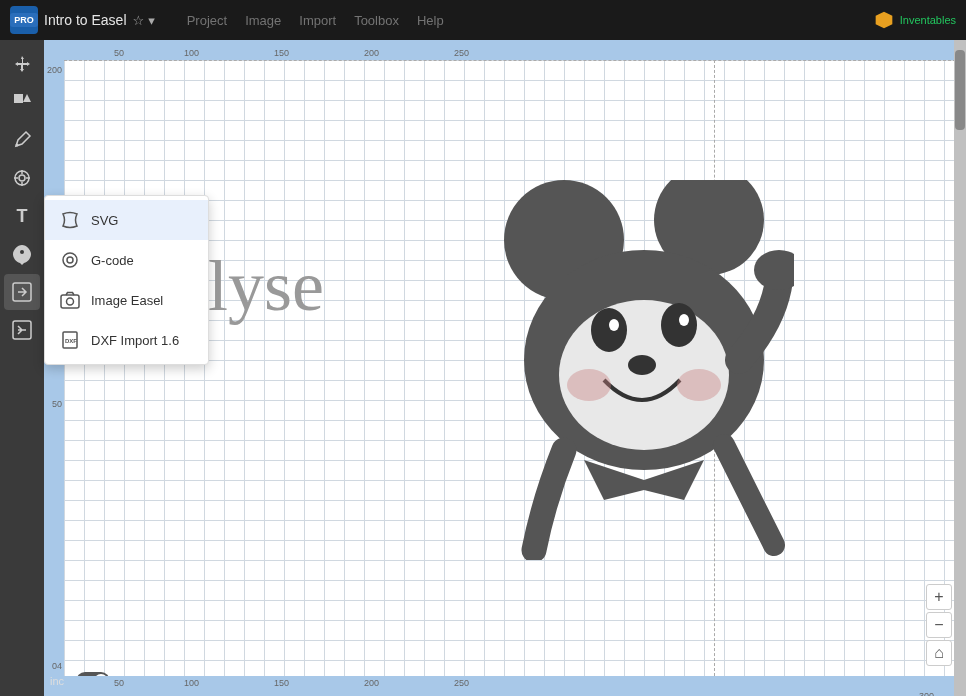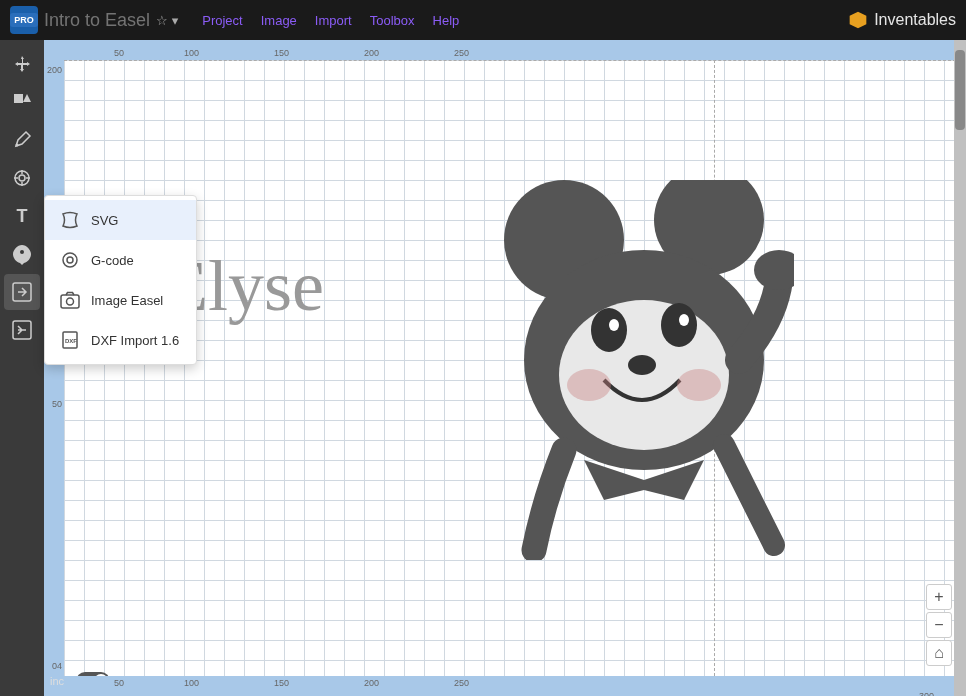--- a/index.html
+++ b/index.html
@@ -5,54 +5,54 @@
     * { box-sizing: border-box; margin: 0; padding: 0; }
     body { font-family: -apple-system, BlinkMacSystemFont, 'Segoe UI', sans-serif; background: #2d2d2d; width: 966px; height: 696px; overflow: hidden; }
 
     
     #topbar {
       height: 40px;
       background: #1a1a1a;
       display: flex;
       align-items: center;
       padding: 0 10px;
-      gap: 4px;
+      gap: 12px;
       color: #fff;
       position: relative;
       z-index: 100;
     }
     #topbar .logo-area {
       display: flex;
       align-items: center;
       gap: 6px;
     }
     .pro-badge {
       background: #2a6ebb;
       color: #fff;
       font-size: 9px;
       font-weight: bold;
       padding: 2px 4px;
       border-radius: 3px;
     }
     .app-title {
-      color: #737373;
-      font-size: 18px;
+      color: #e5e5e5;
+      font-size: 14px;
       font-weight: 500;
     }
     .title-actions { display: flex; gap: 4px; align-items: center; }
     .title-actions span { color: #aaa; font-size: 13px; cursor: pointer; }
     .nav-menu { display: flex; gap: 18px; margin-left: 20px; }
-    .nav-menu a { color: #8b5cf6; font-size: 13px; text-decoration: none; cursor: pointer; }
+    .nav-menu a { color: #737373; font-size: 13px; text-decoration: none; cursor: pointer; }
     .inventables-btn {
       margin-left: auto;
       display: flex;
       align-items: center;
       gap: 6px;
-      color: #e5e5e5;
-      font-size: 16px;
+      color: #22c55e;
+      font-size: 11px;
       font-weight: 500;
       cursor: pointer;
     }
     .inv-icon {
       width: 20px;
       height: 20px;
     }
 
     
     #main-layout {
@@ -89,21 +89,21 @@
     
     #import-dropdown {
       position: absolute;
       left: 44px;
       top: 195px;
       background: #fff;
       border: 1px solid #ddd;
       border-radius: 4px;
       box-shadow: 0 4px 12px rgba(0,0,0,0.2);
       z-index: 200;
-      width: 153px;
+      width: 165px;
       padding: 4px 0;
     }
     .dropdown-item {
       display: flex;
       align-items: center;
       gap: 10px;
       padding: 9px 14px;
       cursor: pointer;
       font-size: 13px;
       color: #333;

